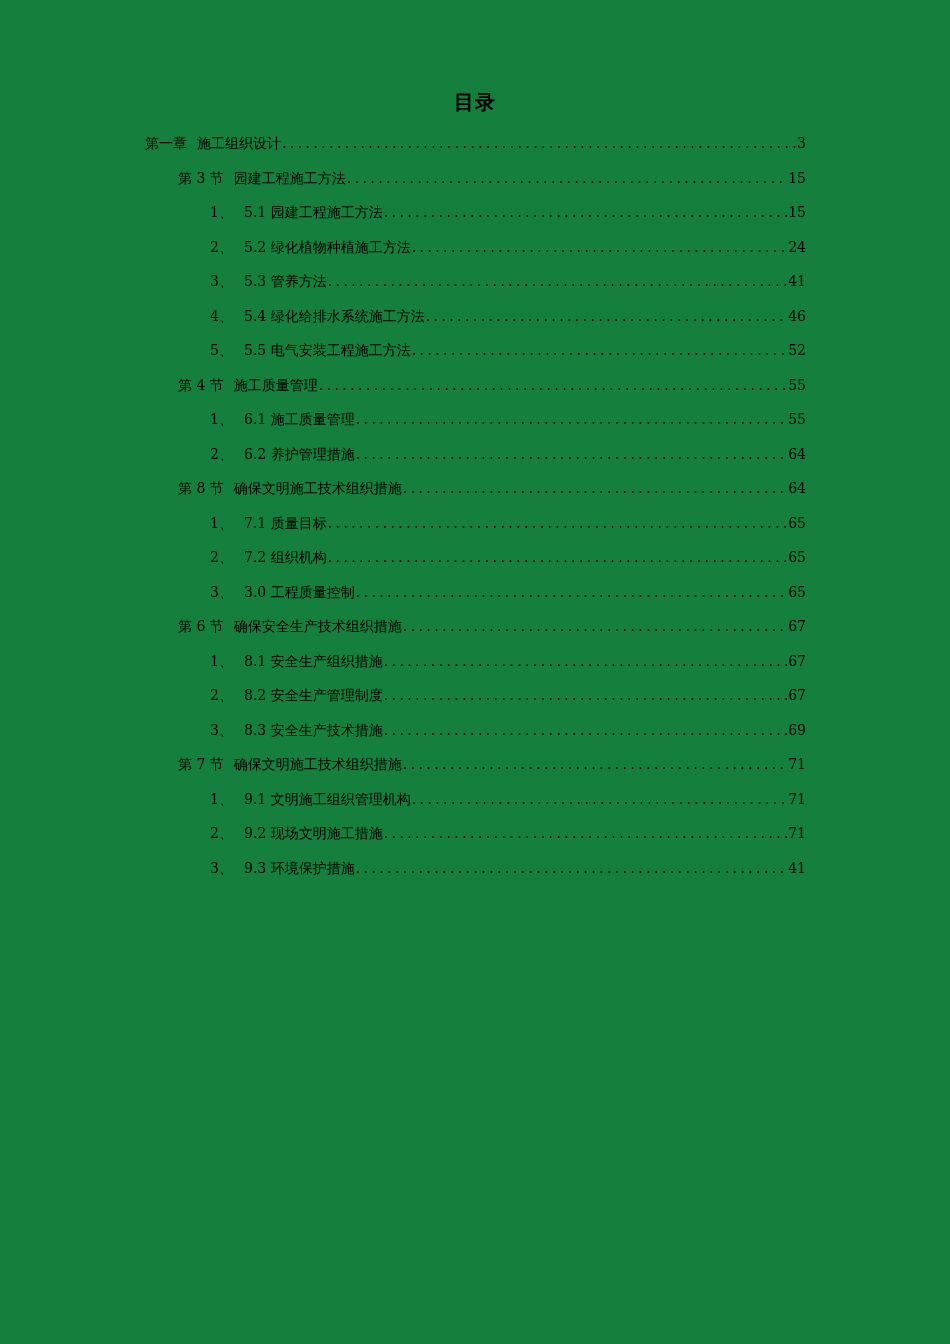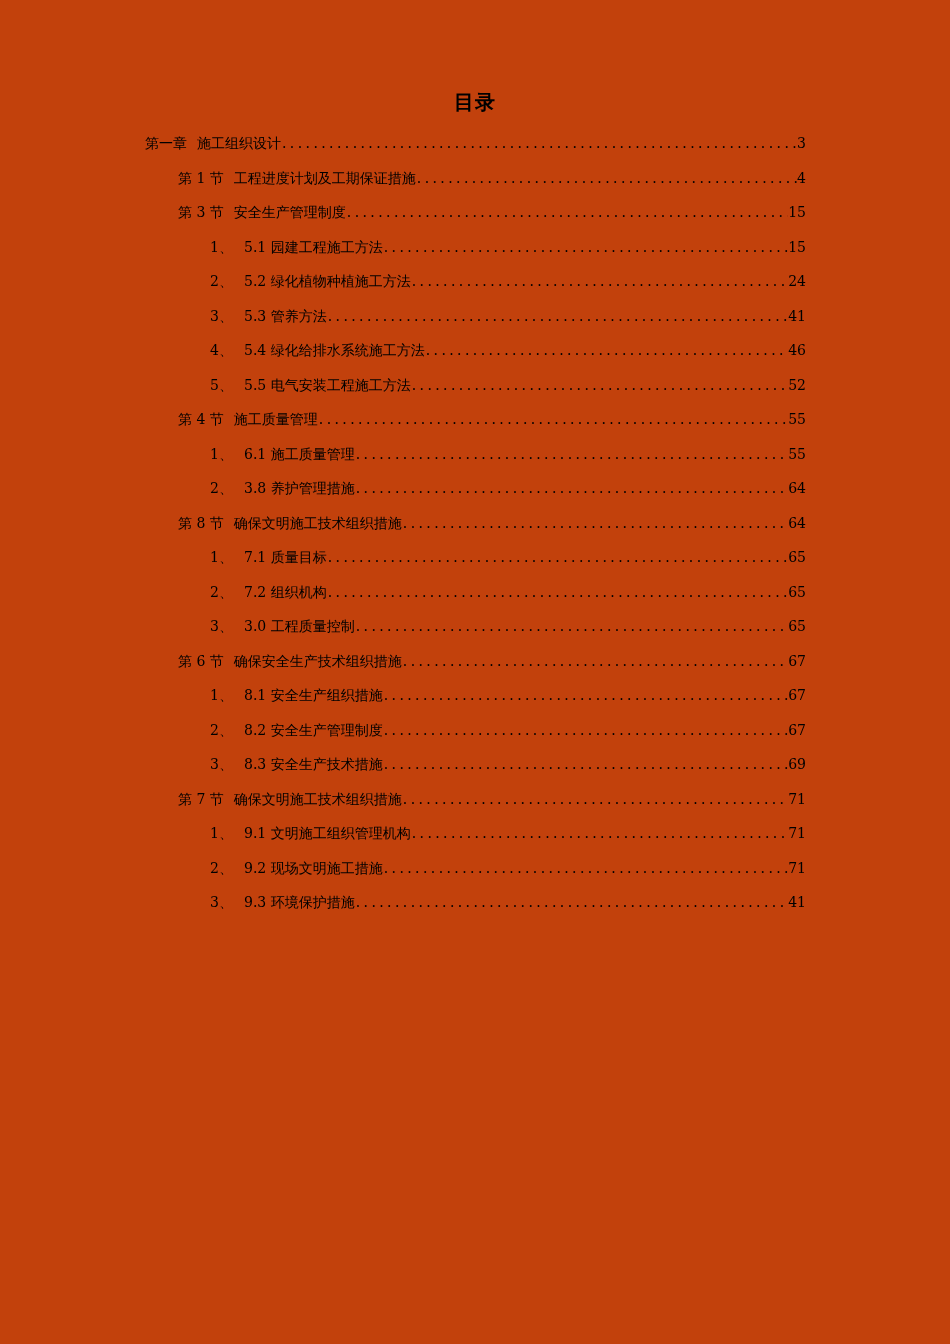--- a/index.html
+++ b/index.html
@@ -14,21 +14,21 @@
       overflow: hidden;
       font-family: "DejaVu Serif", "Liberation Serif", serif;
       color: #000000;
     }
     .page {
       position: absolute;
       left: 0;
       top: 0;
       width: 950px;
       height: 1344px;
-      background: #c2410c;
+      background: #15803d;
     }
     .toc-title {
       position: absolute;
       top: 88px;
       left: 0;
       width: 950px;
       text-align: center;
       font-family: "DejaVu Sans", "Liberation Sans", sans-serif;
       font-weight: bold;
       font-size: 20px;
@@ -101,34 +101,26 @@
   <ul class="toc-list">
     <li class="toc-row lvl0">
         <div class="inner">
           <span class="num">第一章</span>
           <span class="text">施工组织设计</span>
           <span class="leader"></span>
           <span class="page-num">3</span>
         </div>
       </li>
 
-    <li class="toc-row lvl1">
-        <div class="inner">
-          <span class="num">第 1 节</span>
-          <span class="text">工程进度计划及工期保证措施</span>
-          <span class="leader"></span>
-          <span class="page-num">4</span>
-        </div>
-      </li>
 
 
     <li class="toc-row lvl1">
         <div class="inner">
           <span class="num">第 3 节</span>
-          <span class="text">安全生产管理制度</span>
+          <span class="text">园建工程施工方法</span>
           <span class="leader"></span>
           <span class="page-num">15</span>
         </div>
       </li>
 
     <li class="toc-row lvl2">
         <div class="inner">
           <span class="num">1、</span>
           <span class="text">5.1 园建工程施工方法</span>
           <span class="leader"></span>
@@ -186,21 +178,21 @@
           <span class="num">1、</span>
           <span class="text">6.1 施工质量管理</span>
           <span class="leader"></span>
           <span class="page-num">55</span>
         </div>
       </li>
 
     <li class="toc-row lvl2">
         <div class="inner">
           <span class="num">2、</span>
-          <span class="text">3.8 养护管理措施</span>
+          <span class="text">6.2 养护管理措施</span>
           <span class="leader"></span>
           <span class="page-num">64</span>
         </div>
       </li>
 
     <li class="toc-row lvl1">
         <div class="inner">
           <span class="num">第 8 节</span>
           <span class="text">确保文明施工技术组织措施</span>
           <span class="leader"></span>

